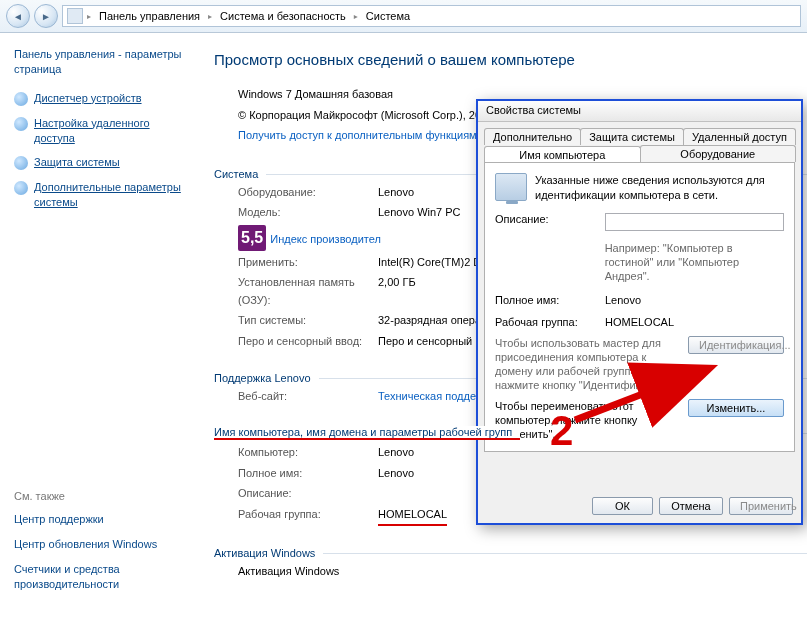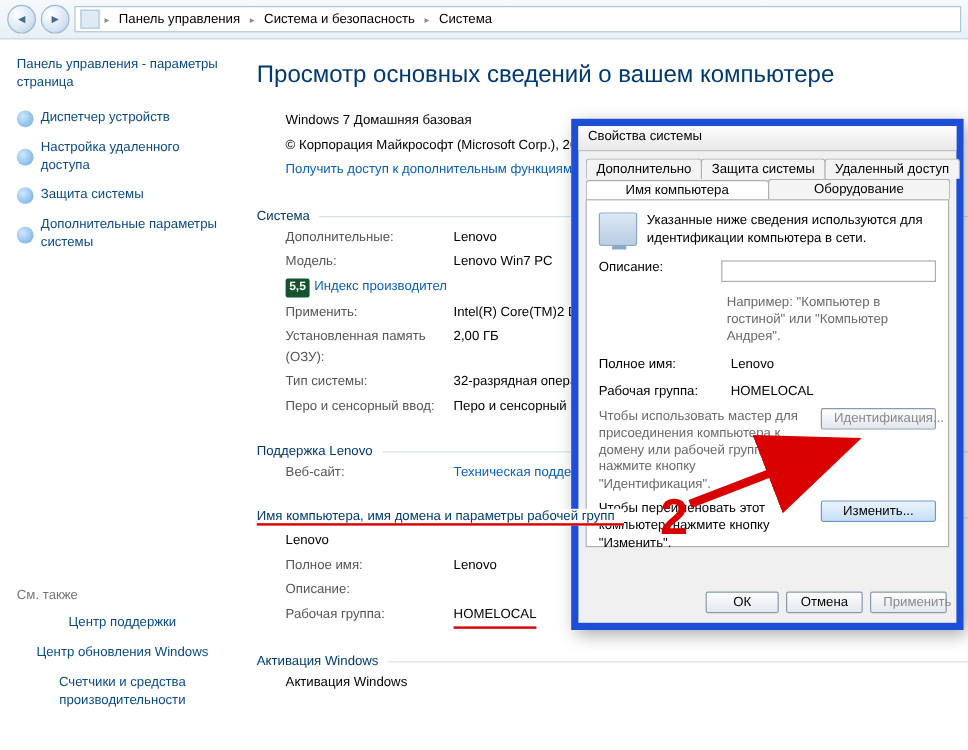--- a/index.html
+++ b/index.html
@@ -11,41 +11,41 @@
 .addr { flex: 1; height: 22px; background: #fff; border: 1px solid #b0c4d8; display: flex; align-items: center; padding: 0 4px; gap: 4px; font-size: 11px; }
 .crumb-sep { color: #888; font-size: 8px; }
 .crumb { color: #000; padding: 2px 4px; }
 .mini-icon { width:16px; height:16px; background:#e0eaf4; border:1px solid #b0c4d8; display:inline-block; }
 
 .content-row { display: flex; height: calc(100% - 33px); }
 
 
 .sidebar { width: 200px; background: #fff; padding: 14px 10px 10px 14px; font-size: 11px; }
 .side-home { color:#0a4a8a; margin-bottom:14px; line-height:1.35; }
-.side-item { display:flex; align-items:center; gap:6px; margin-bottom:10px; color:#0a4a8a; cursor:pointer; line-height:1.35; }
+.side-item { display:flex; align-items:flex-start; gap:6px; margin-bottom:10px; color:#0a4a8a; cursor:pointer; line-height:1.35;text-decoration:underline; }
 .bullet { width:14px; height:14px; border-radius:50%; background:radial-gradient(circle at 35% 35%,#cfe8ff,#6aa8e0); flex-shrink:0; margin-top:1px; }
 .see-also { margin-top: 280px; }
 .see-also-hd { color:#777; margin-bottom:10px; }
-.see-link { color:#0a4a8a; margin-bottom:10px; cursor:pointer; line-height:1.35;text-align:center; }
+.see-link { color:#0a4a8a; margin-bottom:10px; cursor:pointer; line-height:1.35; }
 
 
 .main { flex:1; background:#fff; padding: 18px 20px 10px 14px; position:relative; overflow:hidden; }
-.heading { color:#003a74; font-size:20px; font-weight:normal; margin-bottom:18px; }
+.heading { color:#003a74; font-size:15px; font-weight:normal; margin-bottom:18px; }
 .section-title { color:#003a74; font-size:11px; margin: 6px 0 4px 0; position:relative; }
 .section-title::after { content:""; position:absolute; top:50%; height:1px; background:#d7e0ea; margin-left:8px; width:600px; left:0; }
 .section-title span { background:#fff; position:relative; z-index:1; padding-right:8px; }
 .kv { display:flex; margin: 3px 0 3px 24px; font-size:11px; line-height:1.6; }
 .klabel { width:140px; color:#555; }
 .kval { color:#000; }
 .link-blue { color:#0a60c2; cursor:pointer; }
-.rating-badge { display:inline-block; background:#14532d; color:#fff; font-weight:bold; padding:0 3px; border-radius:2px; margin-right:4px; font-size:10px; }
+.rating-badge { display:inline-block; background:#701a75; color:#fff; font-weight:bold; padding:0 3px; border-radius:2px; margin-right:4px; font-size:16px; }
 .redline { border-bottom: 2px solid #d80000; display:inline-block; }
 
 
-.dialog { position:absolute; left:476px; top:99px; width:327px; height:426px; background:#f0f0f0; border:6px solid #1d4ed8; box-shadow: 4px 4px 14px rgba(0,0,0,.35); font-size:11px; }
+.dialog { position:absolute; left:476px; top:99px; width:327px; height:426px; background:#f0f0f0; border:2px solid #1d4ed8; box-shadow: 4px 4px 14px rgba(0,0,0,.35); font-size:11px; }
 .dlg-title { height:21px; background:linear-gradient(#fdfdfd,#e8e8e8); border-bottom:1px solid #c0c0c0; padding: 3px 8px; font-size:11px; }
 .tabs-outer { padding: 6px 6px 0 6px; }
 .tab-row { display:flex; }
 .tab { border:1px solid #b0b0b0; border-bottom:none; background:#f4f4f4; padding:2px 8px; font-size:11px; cursor:pointer; border-top-left-radius:3px; border-top-right-radius:3px; margin-right:-1px; white-space:nowrap; }
 .tab.active { background:#fff; position:relative; top:1px; }
 .tab-row.secondary .tab { flex:1; text-align:center; }
 .tab-body { background:#fff; border:1px solid #b0b0b0; padding:10px 10px 8px 10px; height:290px; position:relative; }
 .pc-icon { width:32px; height:28px; background:linear-gradient(#dce8f4,#b8cee4); border:1px solid #8aa8c6; border-radius:2px; flex-shrink:0; margin-right:8px; position:relative; }
 .pc-icon::after{content:"";position:absolute;left:10px;bottom:-4px;width:12px;height:3px;background:#8aa8c6;border-radius:1px;}
 .desc-row { display:flex; margin-top:10px; }
@@ -117,21 +117,21 @@
     <div class="kv">
         <span class="kval">© Корпорация Майкрософт (Microsoft Corp.), 2009. Все</span>
       </div>
     <div class="kv">
         <span class="link-blue">Получить доступ к дополнительным функциям, установив нов</span>
       </div>
 
     <div style="height:14px"></div>
     <div class="section-title"><span>Система</span></div>
     <div class="kv">
-        <span class="klabel">Дополнительные:</span>
+        <span class="klabel">Оборудование:</span>
         <span class="kval">Lenovo</span>
       </div>
     <div class="kv">
         <span class="klabel">Модель:</span>
         <span class="kval">Lenovo Win7 PC</span>
       </div>
     <div class="kv">
         <span class="kval"><span class="rating-badge">5,5</span><span class="link-blue">Индекс производител</span></span>
       </div>
     <div class="kv">
@@ -154,20 +154,21 @@
     <div style="height:12px"></div>
     <div class="section-title"><span>Поддержка Lenovo</span></div>
     <div class="kv">
         <span class="klabel">Веб-сайт:</span>
         <span class="link-blue">Техническая поддержка</span>
       </div>
 
     <div style="height:12px"></div>
     <div class="section-title"><span class="redline">Имя компьютера, имя домена и параметры рабочей групп</span></div>
     <div class="kv">
+        <span class="klabel">Компьютер:</span>
         <span class="kval">Lenovo</span>
       </div>
     <div class="kv">
         <span class="klabel">Полное имя:</span>
         <span class="kval">Lenovo</span>
       </div>
     <div class="kv">
         <span class="klabel">Описание:</span>
       </div>
     <div class="kv">

